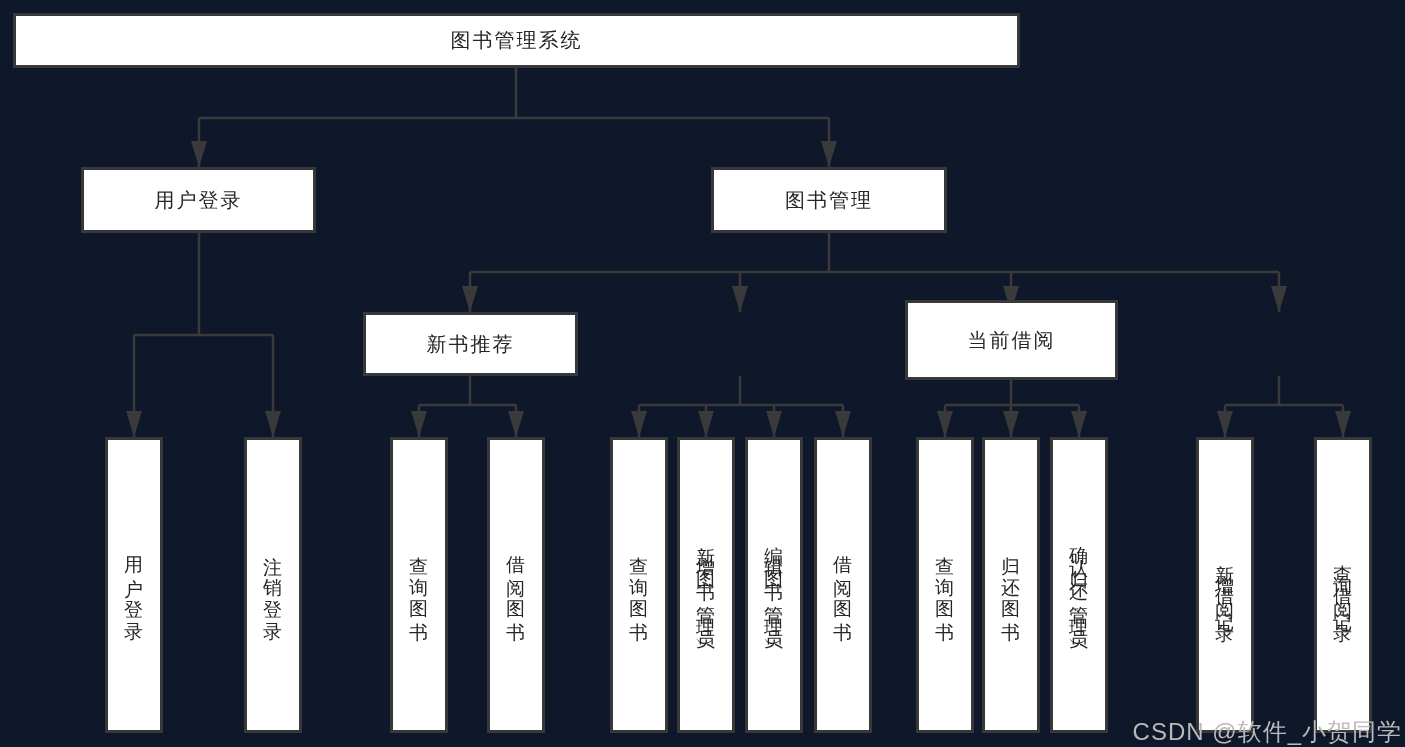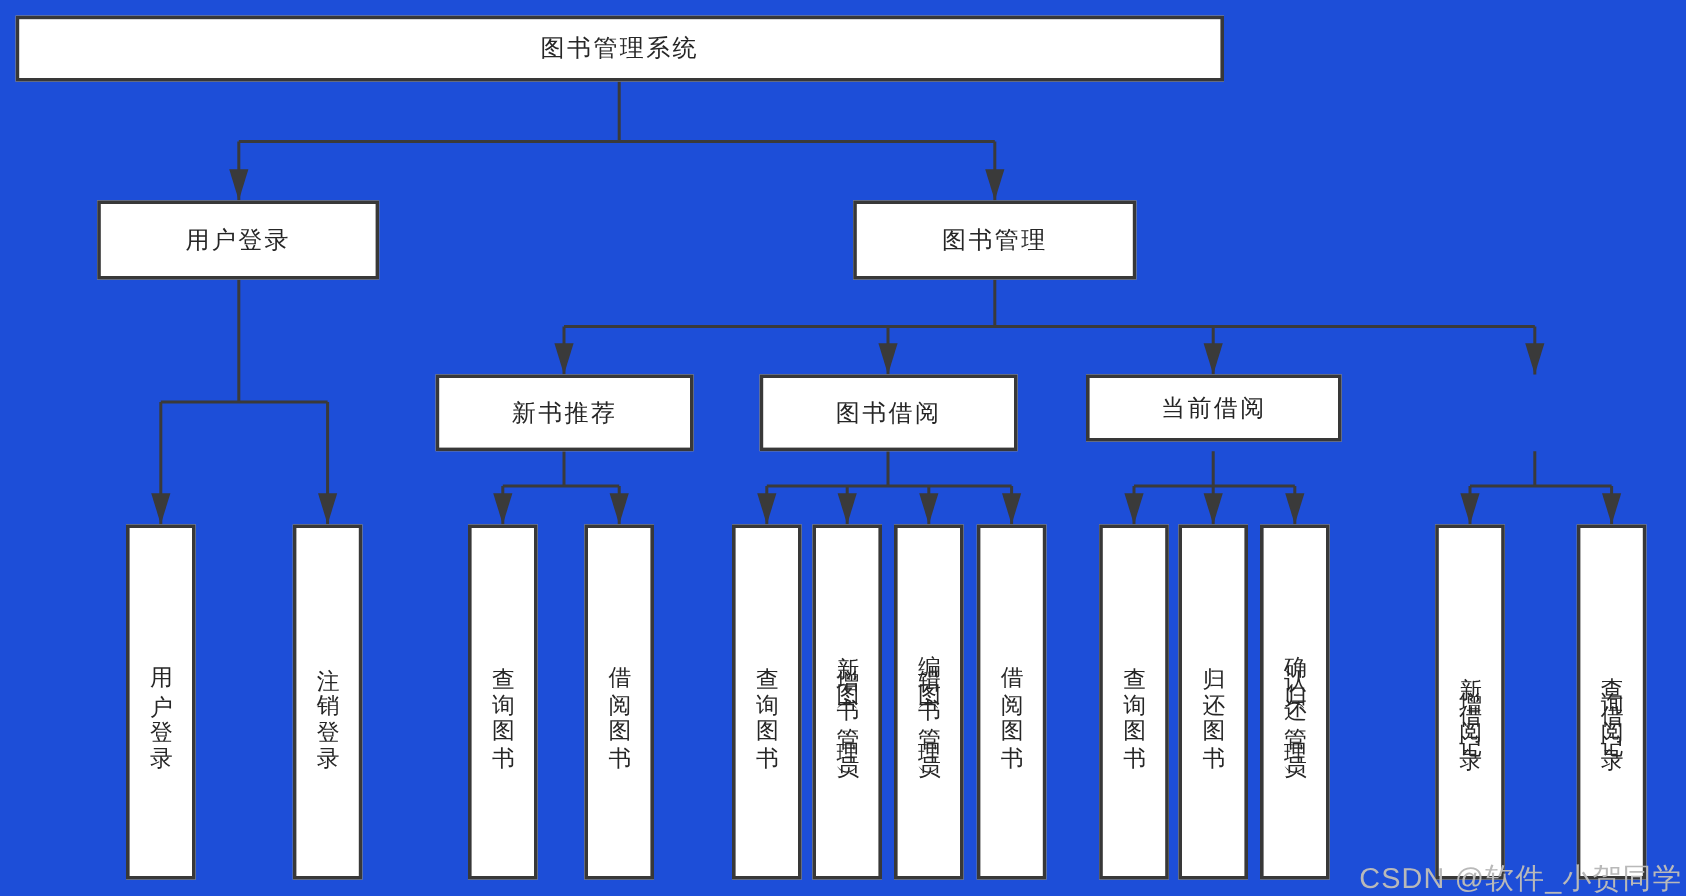--- a/index.html
+++ b/index.html
@@ -5,21 +5,21 @@
   html, body {
     margin: 0;
     padding: 0;
     background: #ffffff;
     font-family: "Liberation Sans", sans-serif;
   }
   .canvas {
     position: relative;
     width: 1405px;
     height: 747px;
-    background: #1d4ed8;
+    background: #0f172a;
     overflow: hidden;
   }
   svg.connectors {
     position: absolute;
     left: 0; top: 0;
     width: 1405px;
     height: 747px;
     z-index: 1;
   }
   .node {
@@ -117,24 +117,21 @@
   <div class="node hnode" style="left:81px; top:167px; width:235px; height:66px;">
     <span>用户登录</span>
   </div>
   <div class="node hnode" style="left:711px; top:167px; width:236px; height:66px;">
     <span>图书管理</span>
   </div>
 
   <div class="node hnode" style="left:363px; top:312px; width:215px; height:64px;">
     <span>新书推荐</span>
   </div>
-  <div class="node hnode" style="left:633px; top:312px; width:215px; height:64px;">
-    <span>图书借阅</span>
-  </div>
-  <div class="node hnode" style="left:905px; top:312px; width:213px; height:56px;">
+  <div class="node hnode" style="left:905px; top:300px; width:213px; height:80px;">
     <span>当前借阅</span>
   </div>
 
   <div class="node leaf" style="left:105px;">
     <span class="vtext">用户登录</span>
   </div>
   <div class="node leaf" style="left:244px;">
     <span class="vtext">注销登录</span>
   </div>
 

